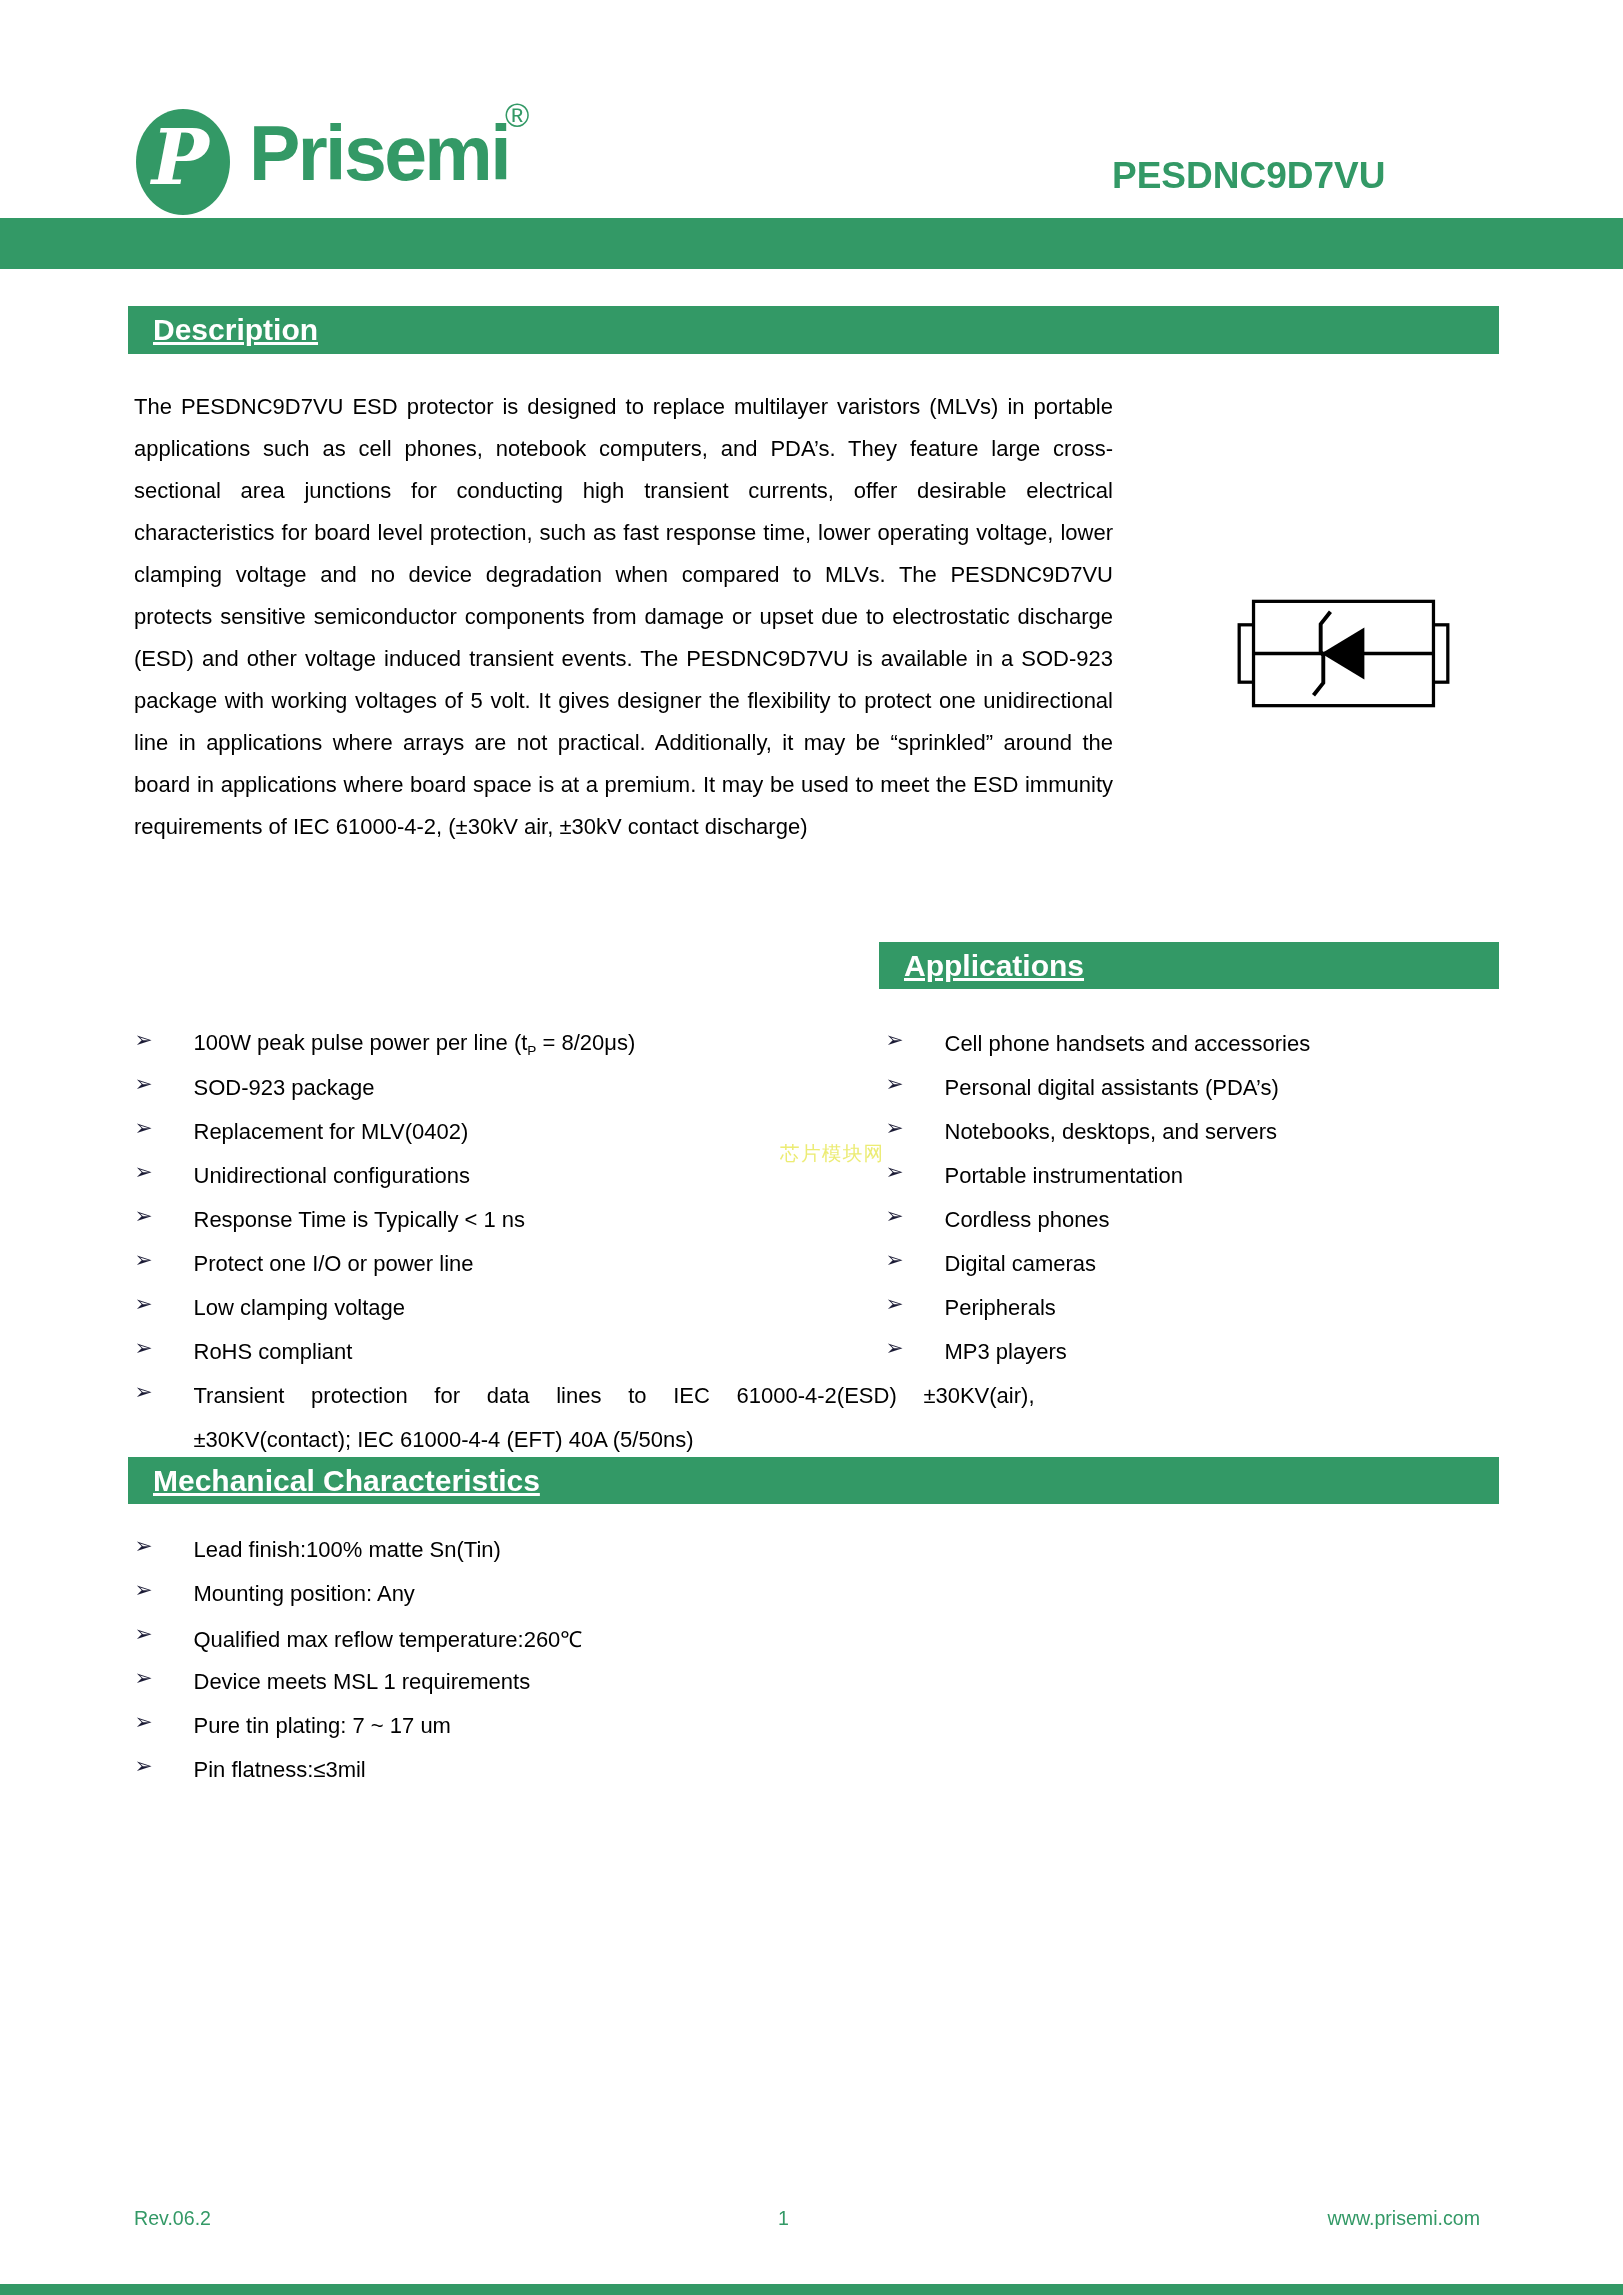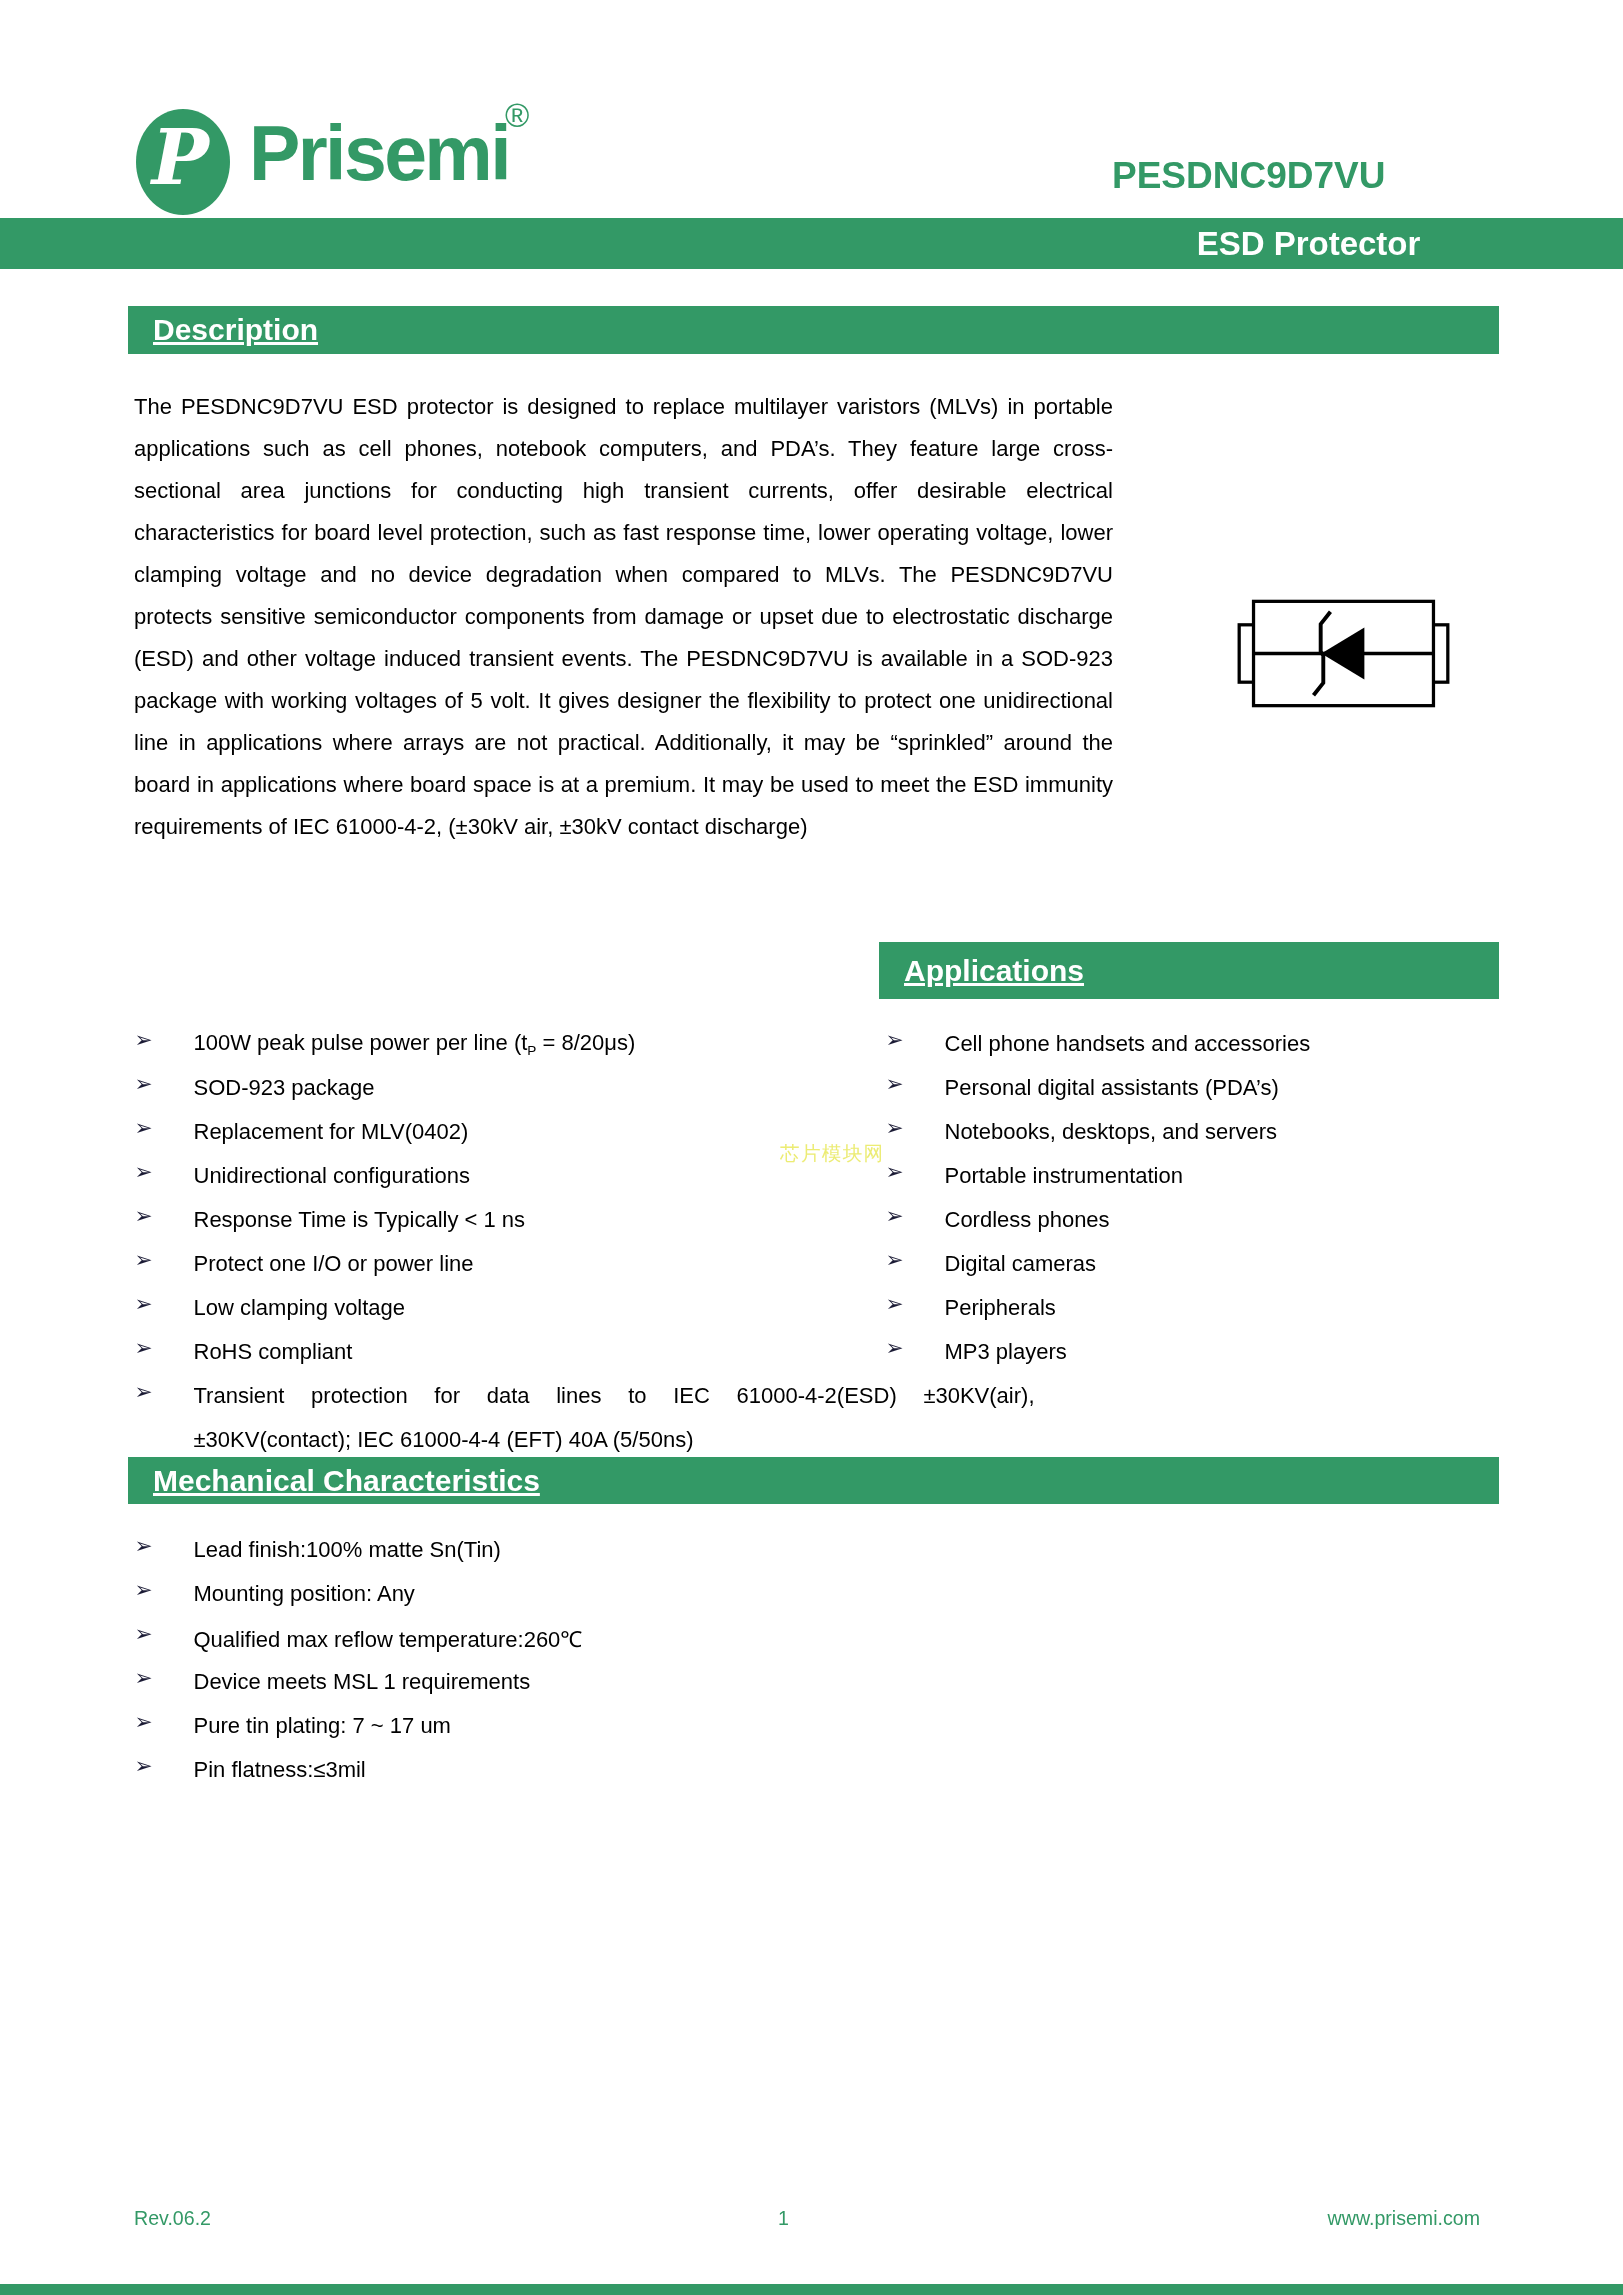--- a/index.html
+++ b/index.html
@@ -35,21 +35,21 @@
     font-size:33px;font-weight:bold;color:#fff;
   }
 
   
   .section-bar{
     background:var(--green,#339966);color:#fff;font-weight:bold;font-size:30px;
     padding-left:25px;display:flex;align-items:center;text-decoration:underline;
   }
   .bar-desc{left:128px;top:306px;width:1346px;height:48px;}
   .bar-feature{left:128px;top:942px;width:677px;height:47px;}
-  .bar-apps{left:879px;top:942px;width:595px;height:57px;}
+  .bar-apps{left:879px;top:942px;width:595px;height:47px;}
   .bar-mech{left:128px;top:1457px;width:1346px;height:47px;}
 
   
   .description-body{
     left:134px;top:386px;width:979px;
     font-size:22px;line-height:42px;text-align:justify;
   }
 
   
   .diode{left:1222px;top:587px;}
@@ -84,21 +84,20 @@
 <div class="page">
 
   <div class="abs logo-ellipse">
     <span class="logo-p">P</span>
   </div>
   <div class="abs brand-text">Prisemi</div>
   <div class="abs reg-mark">®</div>
 
   <div class="abs part-number">PESDNC9D7VU</div>
   <div class="abs top-bar"></div>
-  <div class="abs esd-banner">ESD Protector</div>
 
   <div class="abs section-bar bar-desc">
     <span>Description</span>
   </div>
   <div class="abs description-body">The PESDNC9D7VU ESD protector is designed to replace multilayer varistors (MLVs) in portable applications such as cell phones, notebook computers, and PDA’s. They feature large cross-sectional area junctions for conducting high transient currents, offer desirable electrical characteristics for board level protection, such as fast response time, lower operating voltage, lower clamping voltage and no device degradation when compared to MLVs. The PESDNC9D7VU protects sensitive semiconductor components from damage or upset due to electrostatic discharge (ESD) and other voltage induced transient events. The PESDNC9D7VU is available in a SOD-923 package with working voltages of 5 volt. It gives designer the flexibility to protect one unidirectional line in applications where arrays are not practical. Additionally, it may be “sprinkled” around the board in applications where board space is at a premium. It may be used to meet the ESD immunity requirements of IEC 61000-4-2, (±30kV air, ±30kV contact discharge)</div>
 
   <div class="abs diode">
     <svg width="243" height="133" viewBox="0 0 372 204" xmlns="http://www.w3.org/2000/svg">
       <rect x="26" y="58" width="24" height="88" fill="#fff" stroke="#000" stroke-width="5"></rect>
       <rect x="322" y="58" width="24" height="88" fill="#fff" stroke="#000" stroke-width="5"></rect>

